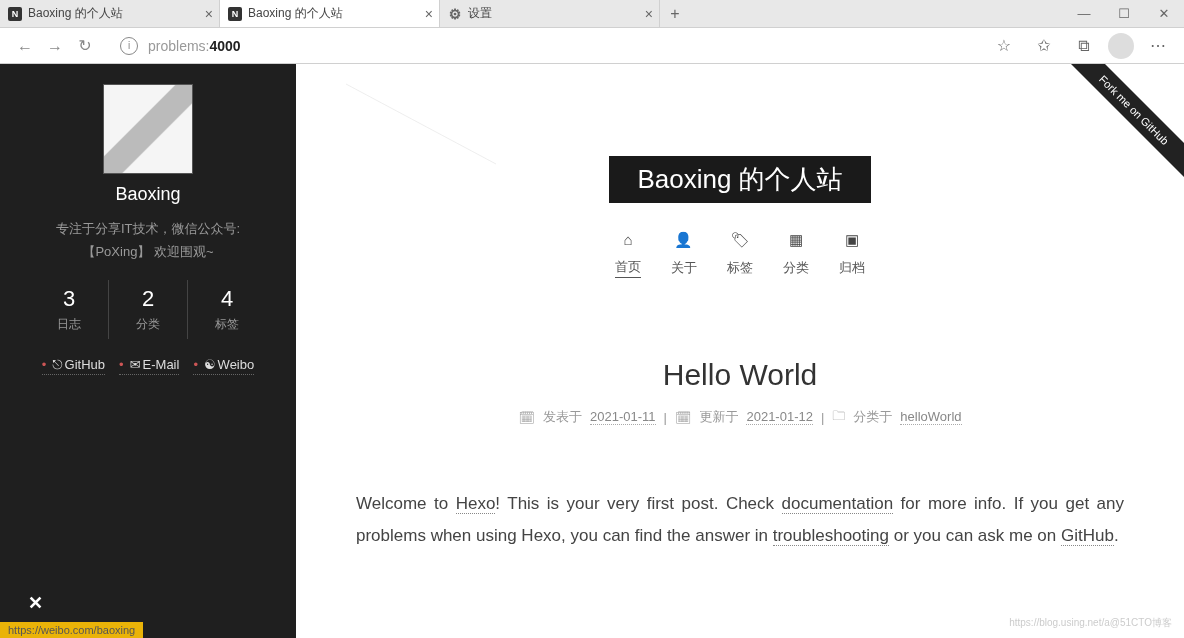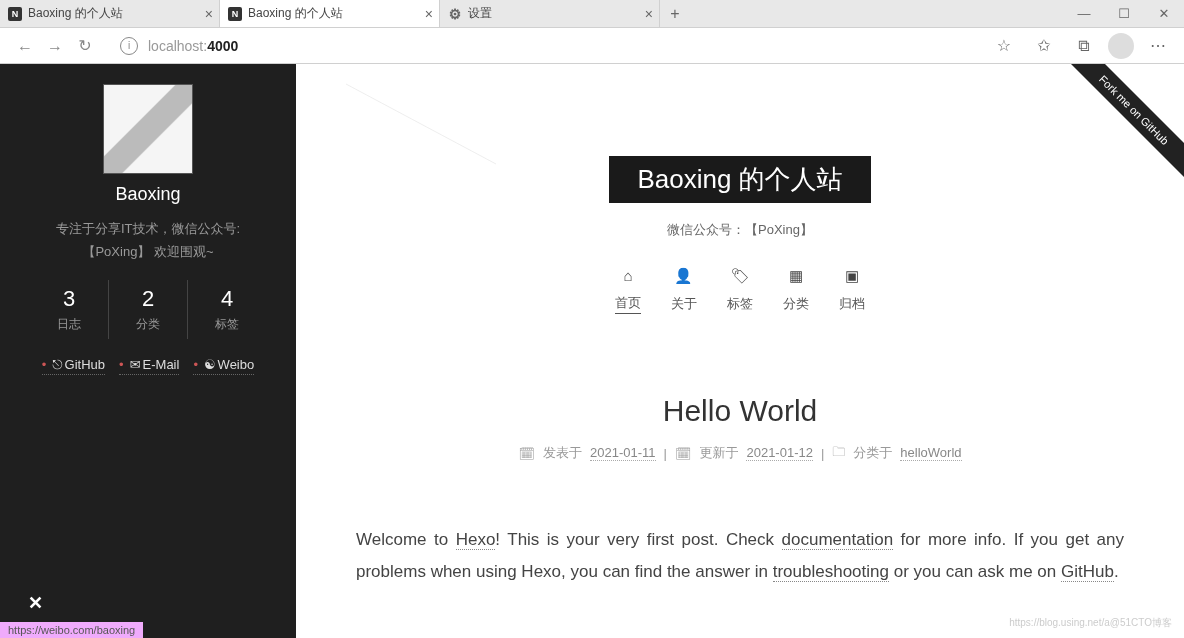--- a/index.html
+++ b/index.html
@@ -45,21 +45,21 @@
 .nav-item.active{border-bottom:1px solid #555;padding-bottom:1px}
 .nav-ic{display:block;font-size:15px;margin-bottom:10px;color:#444}
 .post{margin-top:80px;text-align:center;padding:0 60px}
 .post-title{font-size:30px;color:#333;font-weight:400}
 .post-meta{margin-top:14px;font-size:13px;color:#999;display:flex;justify-content:center;gap:8px;align-items:center}
 .meta-date{border-bottom:1px dotted #aaa;color:#888}
 .post-body{margin-top:60px;font-size:17px;color:#444;text-align:justify;line-height:1.9}
 .post-body a{color:#444;border-bottom:1px dotted #888;text-decoration:none}
 .fork-ribbon{position:absolute;top:0;right:0;width:140px;height:140px;overflow:hidden}
 .fork-ribbon-inner{position:absolute;width:200px;background:#222;color:#fff;text-align:center;font-size:11px;padding:6px 0;transform:rotate(45deg);right:-50px;top:34px}
-.status-bar{position:absolute;bottom:0;left:0;background:#f0abfc;font-size:11px;color:#555;padding:2px 8px}
+.status-bar{position:absolute;bottom:0;left:0;background:#eab308;font-size:11px;color:#555;padding:2px 8px}
 .watermark{position:absolute;bottom:8px;right:12px;font-size:10px;color:#ccc}
 .url-host{color:#999}
 .url-main{color:#222;font-weight:700}
 </style>
 </head>
 <body>
 
 <div class="browser-chrome">
   <div class="tabs">
     <div class="tab">
@@ -85,21 +85,21 @@
     <div class="win-btn">✕</div>
   </div>
 </div>
 
 <div class="addr-bar">
   <div class="nav-btn">←</div>
   <div class="nav-btn">→</div>
   <div class="nav-btn">↻</div>
   <div class="addr-input-wrap">
     <span class="info-icon">i</span>
-    <span class="url-host">localhost:</span>
+    <span class="url-host">problems:</span>
       <span class="url-main">4000</span>
   </div>
   <div class="addr-actions">
     <div class="addr-act">☆</div>
     <div class="addr-act">✩</div>
     <div class="addr-act">⧉</div>
     <div class="addr-act profile-icon"></div>
     <div class="addr-act">⋯</div>
   </div>
 </div>
@@ -146,21 +146,20 @@
         <line x1="300" y1="10" x2="450" y2="60" stroke="#bbb"></line>
         <line x1="550" y1="20" x2="600" y2="150" stroke="#99c"></line>
         <line x1="100" y1="300" x2="50" y2="450" stroke="#bbb"></line>
         <line x1="700" y1="200" x2="750" y2="350" stroke="#bbb"></line>
       </svg>
     <div class="fork-ribbon">
       <div class="fork-ribbon-inner">Fork me on GitHub</div>
     </div>
     <div class="site-header">
       <div class="site-title">Baoxing 的个人站</div>
-      <div class="subtitle">微信公众号：【PoXing】</div>
       <div class="nav-menu">
         <div class="nav-item active"><span class="nav-ic">⌂</span><span>首页</span></div>
         <div class="nav-item"><span class="nav-ic">👤</span><span>关于</span></div>
         <div class="nav-item"><span class="nav-ic">🏷</span><span>标签</span></div>
         <div class="nav-item"><span class="nav-ic">▦</span><span>分类</span></div>
         <div class="nav-item"><span class="nav-ic">▣</span><span>归档</span></div>
       </div>
     </div>
     <div class="post">
       <h1 class="post-title">Hello World</h1>

